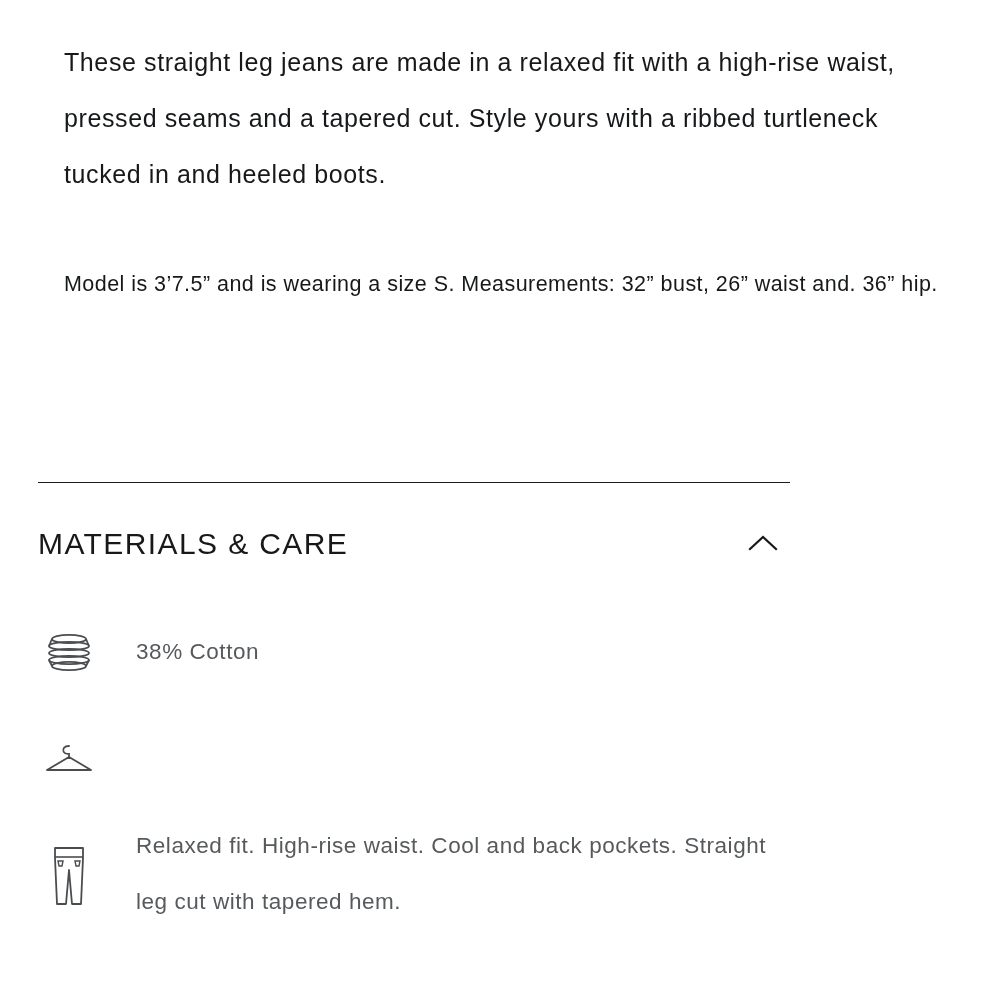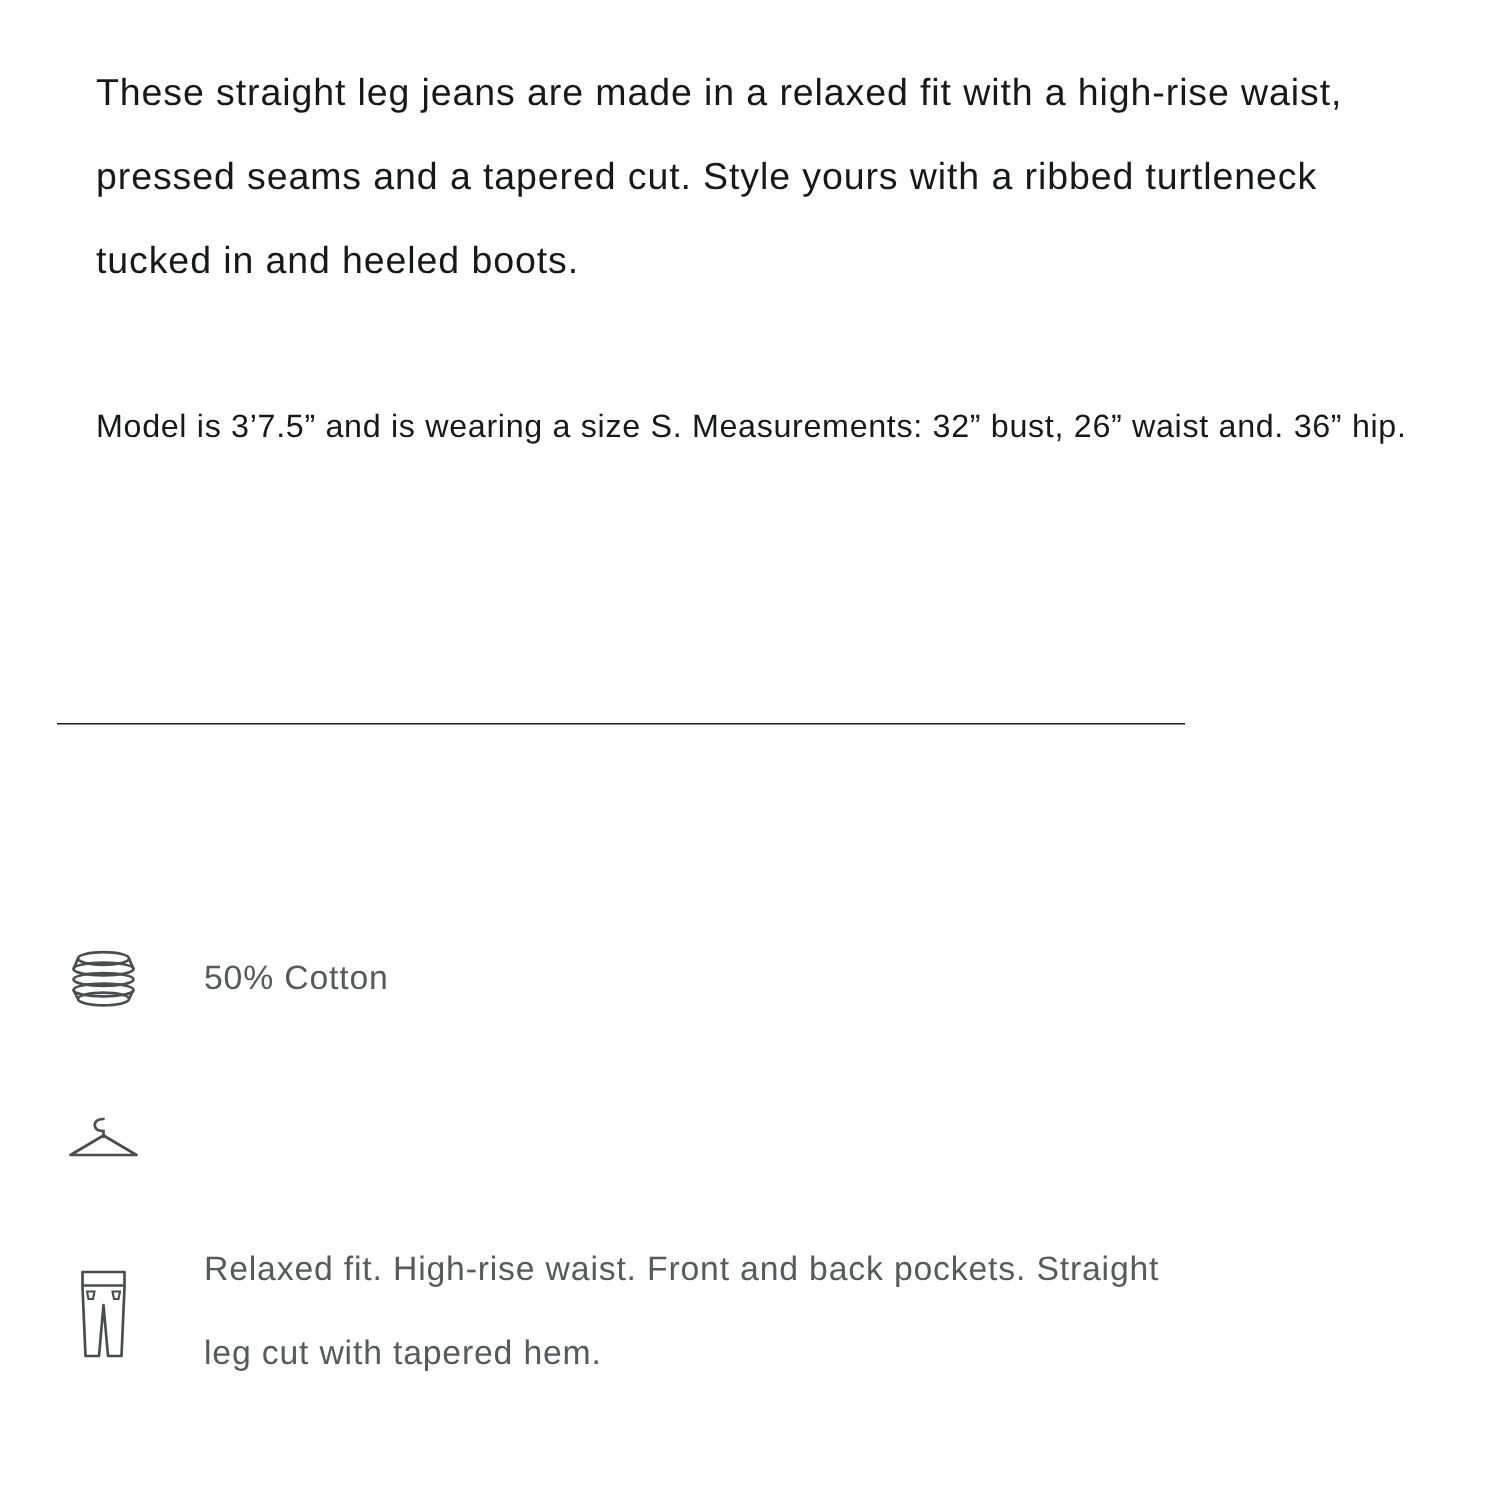--- a/index.html
+++ b/index.html
@@ -121,55 +121,63 @@
 
 <div class="page">
 
   <div class="description">
     <p class="desc-para first">These straight leg jeans are made in a relaxed fit with a high-rise waist, pressed seams and a tapered cut. Style yours with a ribbed turtleneck tucked in and heeled boots.</p>
     <p class="desc-para second">Model is 3’7.5” and is wearing a size S. Measurements: 32” bust, 26” waist and. 36” hip.</p>
   </div>
 
   <div class="divider"></div>
 
+  <div class="accordion-header">
+    <span class="accordion-title">MATERIALS &amp; CARE</span>
+    <span class="chevron">
+      <svg viewBox="0 0 34 34" width="34" height="34" aria-hidden="true">
+        <polyline points="4,22 17,10 30,22" fill="none" stroke="#16181a" stroke-width="2.2" stroke-linecap="square" stroke-linejoin="miter"></polyline>
+      </svg>
+    </span>
+  </div>
 
   <div class="materials-list">
 
     <div class="material-row row-cotton">
       <span class="material-icon">
         <svg viewBox="0 0 48 44" width="48" height="44" aria-hidden="true">
           <ellipse cx="24" cy="9" rx="17" ry="4.2" fill="none" stroke="#4a4d4f" stroke-width="1.8"></ellipse>
           <ellipse cx="24" cy="16" rx="20" ry="4.2" fill="none" stroke="#4a4d4f" stroke-width="1.8"></ellipse>
           <ellipse cx="24" cy="23" rx="20" ry="4.2" fill="none" stroke="#4a4d4f" stroke-width="1.8"></ellipse>
           <ellipse cx="24" cy="30" rx="20" ry="4.2" fill="none" stroke="#4a4d4f" stroke-width="1.8"></ellipse>
           <ellipse cx="24" cy="36" rx="17" ry="4.2" fill="none" stroke="#4a4d4f" stroke-width="1.8"></ellipse>
           <line x1="7" y1="9" x2="4" y2="16" stroke="#4a4d4f" stroke-width="1.8"></line>
           <line x1="41" y1="9" x2="44" y2="16" stroke="#4a4d4f" stroke-width="1.8"></line>
           <line x1="4" y1="30" x2="7" y2="36" stroke="#4a4d4f" stroke-width="1.8"></line>
           <line x1="44" y1="30" x2="41" y2="36" stroke="#4a4d4f" stroke-width="1.8"></line>
         </svg>
       </span>
-      <span class="material-text">50% Cotton</span>
+      <span class="material-text">38% Cotton</span>
     </div>
 
     <div class="material-row row-hanger">
       <span class="material-icon">
         <svg viewBox="0 0 52 34" width="52" height="34" aria-hidden="true">
           <path d="M26 4 C21 4 19.5 7 20.5 9.5 C21.3 11.5 23.5 12 26 12 L26 16" fill="none" stroke="#4a4d4f" stroke-width="1.8" stroke-linecap="round"></path>
           <path d="M26 15 L4 28 L48 28 Z" fill="none" stroke="#4a4d4f" stroke-width="1.8" stroke-linejoin="round"></path>
         </svg>
       </span>
     </div>
 
     <div class="material-row row-pants">
         <span class="material-icon">
         <svg viewBox="0 0 44 64" width="44" height="64" aria-hidden="true">
           <path d="M8 4 L36 4 L36 14 L34 60 L25 60 L22 26 L19 60 L10 60 L8 14 Z" fill="none" stroke="#4a4d4f" stroke-width="1.8" stroke-linejoin="round"></path>
           <line x1="8" y1="13" x2="36" y2="13" stroke="#4a4d4f" stroke-width="1.6"></line>
           <path d="M11 17 L16 17 L15 22 L12 22 Z" fill="none" stroke="#4a4d4f" stroke-width="1.4"></path>
           <path d="M28 17 L33 17 L32 22 L29 22 Z" fill="none" stroke="#4a4d4f" stroke-width="1.4"></path>
         </svg>
       </span>
-      <span class="material-text">Relaxed fit. High-rise waist. Front and back pockets. Straight leg cut with tapered hem.</span>
+      <span class="material-text">Relaxed fit. High-rise waist. Cool and back pockets. Straight leg cut with tapered hem.</span>
     </div>
 
   </div>
 </div>
 
 </body></html>

